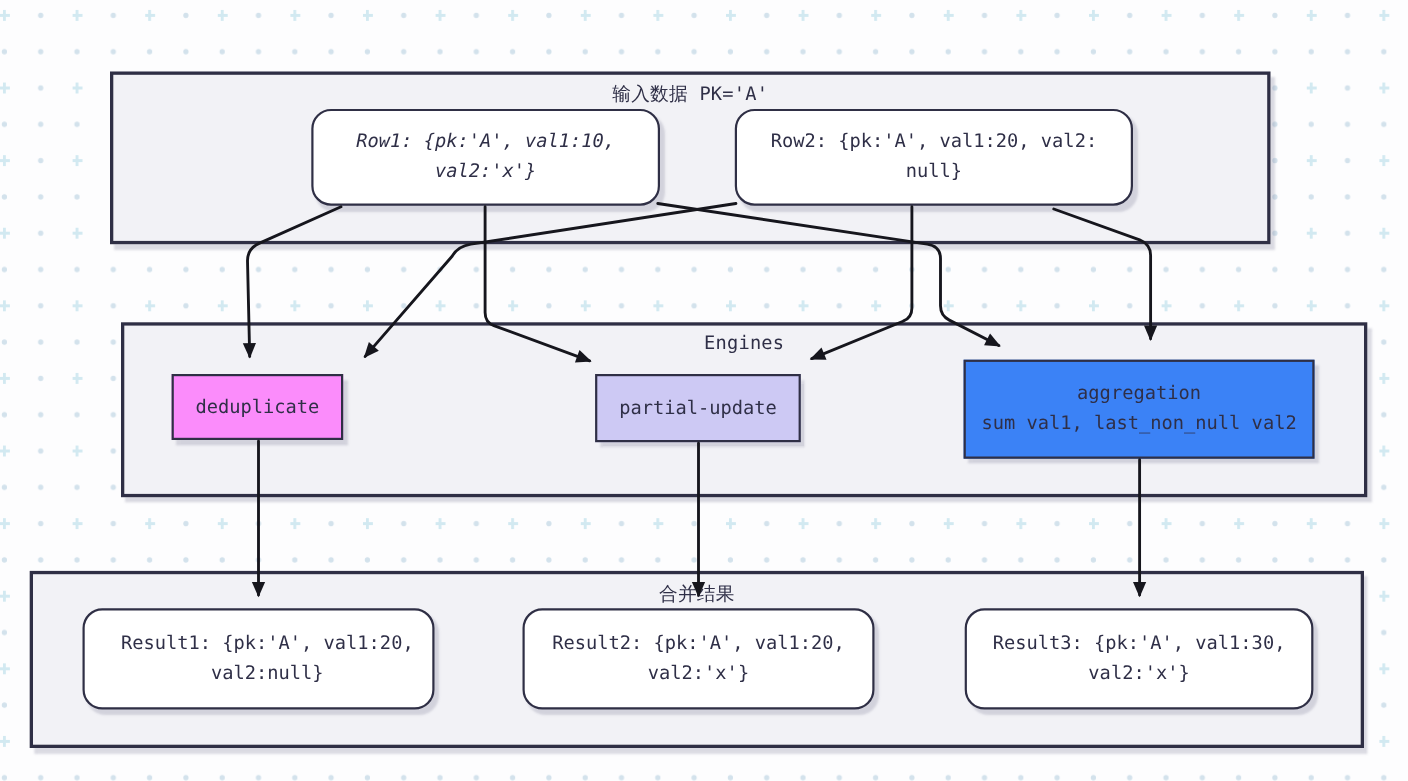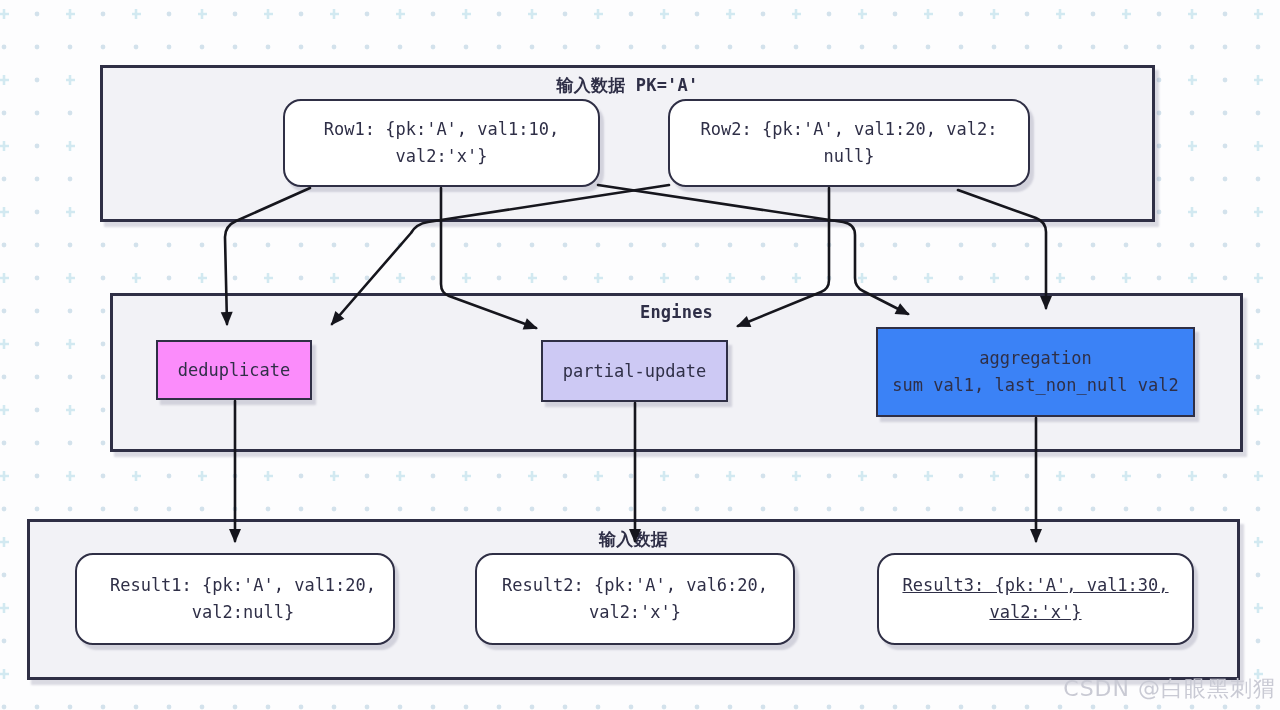--- a/index.html
+++ b/index.html
@@ -8,21 +8,21 @@
     background:#fdfdfe;
     font-family:"DejaVu Sans Mono","Liberation Mono",monospace;
     color:#2f2f47;
   }
   #bg-pattern{position:absolute;left:0;top:0;z-index:0;}
   .section{
     position:absolute;background:#f2f2f6;border:3px solid #2f2f45;
     box-shadow:4px 5px 2px rgba(130,130,155,0.28);z-index:1;box-sizing:border-box;
   }
   .section-title{
-    position:absolute;width:100%;text-align:center;font-size:17px;font-weight:700;
+    position:absolute;width:100%;text-align:center;font-size:17px;font-weight:400;
     top:6px;left:0;letter-spacing:0.2px;
   }
   .node{
     position:absolute;background:#ffffff;border:2.5px solid #2f2f45;border-radius:18px;
     box-shadow:4px 5px 2px rgba(130,130,155,0.28);z-index:3;box-sizing:border-box;
     display:flex;align-items:center;justify-content:center;text-align:center;
     font-size:17px;line-height:27px;white-space:pre-line;
   }
   .engine{
     position:absolute;border:2.5px solid #2f2f45;border-radius:0;
@@ -59,38 +59,38 @@
 
   <div class="section" style="left:100px;top:65px;width:1055px;height:157px;">
     <div class="section-title">输入数据 PK='A'</div>
   </div>
 
   <div class="section" style="left:110px;top:293px;width:1133px;height:159px;">
     <div class="section-title">Engines</div>
   </div>
 
   <div class="section" style="left:27px;top:519px;width:1213px;height:161px;">
-    <div class="section-title">输入数据</div>
+    <div class="section-title">合并结果</div>
   </div>
 
-  <div class="node" style="left:283px;top:99px;width:317px;height:88px;">Row1: {pk:'A', val1:10,
+  <div class="node" style="left:283px;top:99px;width:317px;height:88px;font-style:italic;">Row1: {pk:'A', val1:10,
 val2:'x'}</div>
   <div class="node" style="left:668px;top:99px;width:362px;height:88px;">Row2: {pk:'A', val1:20, val2:
 null}</div>
 
   <div class="engine dedup" style="left:156px;top:340px;width:156px;height:60px;">deduplicate</div>
   <div class="engine partial" style="left:541px;top:340px;width:187px;height:62px;">partial-update</div>
   <div class="engine agg" style="left:876px;top:327px;width:319px;height:90px;">aggregation
 sum val1, last_non_null val2</div>
 
   <div class="node" style="left:75px;top:553px;width:320px;height:92px;padding-left:16px;">Result1: {pk:'A', val1:20,
 val2:null}</div>
-  <div class="node" style="left:475px;top:553px;width:320px;height:92px;">Result2: {pk:'A', val6:20,
+  <div class="node" style="left:475px;top:553px;width:320px;height:92px;">Result2: {pk:'A', val1:20,
 val2:'x'}</div>
-  <div class="node" style="left:877px;top:553px;width:317px;height:92px;text-decoration:underline;">Result3: {pk:'A', val1:30,
+  <div class="node" style="left:877px;top:553px;width:317px;height:92px;">Result3: {pk:'A', val1:30,
 val2:'x'}</div>
 
   <svg id="edges" width="1280" height="710">
     <defs>
       <marker id="arrow" viewBox="0 0 16 14" markerWidth="16" markerHeight="14" refX="13" refY="7" orient="auto" markerUnits="userSpaceOnUse">
         <path d="M1,1 L15,7 L1,13 Z" fill="#16161d"></path>
       </marker>
     </defs>
     <g fill="none" stroke="#16161d" stroke-width="2.6" stroke-linejoin="round" stroke-linecap="round">
       <path d="M310 188 L236 221 Q225 226 225 237 L227 324" marker-end="url(#arrow)"></path>
@@ -98,15 +98,14 @@
       <path d="M598 185 L843 222 Q855 224 855 235 L855 278 Q855 287 863 291 L908 314" marker-end="url(#arrow)"></path>
       <path d="M669 185 L428 222 Q416 224 411 233 L332 324" marker-end="url(#arrow)"></path>
       <path d="M829 188 L829 280 Q829 289 821 292 L738 326" marker-end="url(#arrow)"></path>
       <path d="M958 190 L1036 218 Q1046 222 1046 232 L1046 308" marker-end="url(#arrow)"></path>
       <path d="M235 401 L235 541" marker-end="url(#arrow)"></path>
       <path d="M635 403 L635 541" marker-end="url(#arrow)"></path>
       <path d="M1036 418 L1036 541" marker-end="url(#arrow)"></path>
     </g>
   </svg>
 
-  <div id="watermark">CSDN @白眼黑刺猬</div>
 
 </div>
 
 </body></html>

